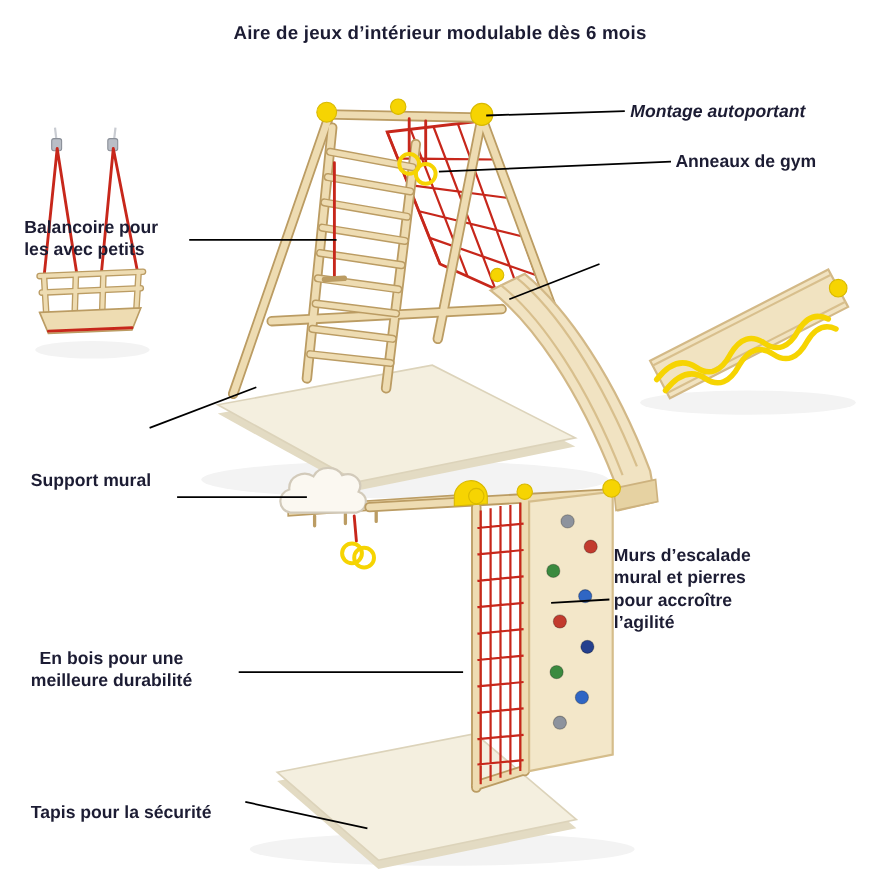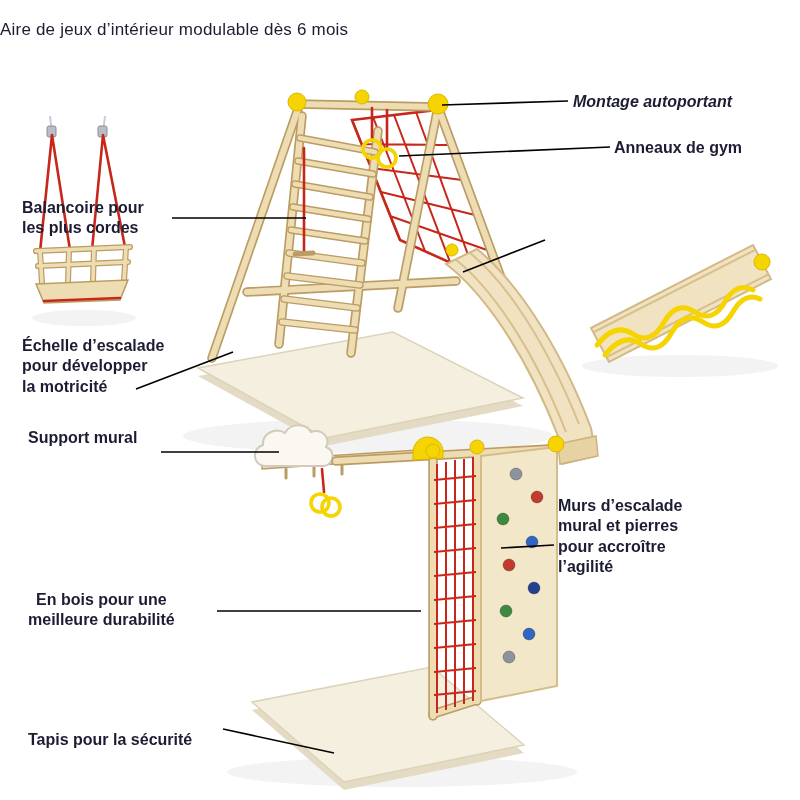--- a/index.html
+++ b/index.html
@@ -2,22 +2,22 @@
 <html style="--text_dark: #1c1c33; --accent_yellow: #f6d402; --rope_red: #c7271b; --wood_light: #eedcb2; --wood_edge: #bb9c63; --mat_cream: #f4efdf; --callout_line: #000000;"><head>
 <meta charset="utf-8">
 <style>
   * { margin:0; padding:0; box-sizing:border-box; }
   html,body { width:800px; height:800px; }
   body { background:#ffffff; font-family:"Liberation Sans", sans-serif; position:relative; overflow:hidden; }
   .stage { position:absolute; inset:0; width:800px; height:800px; }
   svg.art { position:absolute; left:0; top:0; }
 
   .title {
-    position:absolute; top:20px; left:0; width:800px; text-align:left;
-    font-size:17px; font-weight:400; color:var(--text_dark,#1c1c33); letter-spacing:.2px;
+    position:absolute; top:20px; left:0; width:800px; text-align:center;
+    font-size:17px; font-weight:700; color:var(--text_dark,#1c1c33); letter-spacing:.2px;
   }
   .callout {
     position:absolute; font-size:16px; font-weight:700; line-height:1.28;
     color:var(--text_dark,#1c1c33); white-space:pre-line;
   }
   .co-montage{left:573px; top:92px;font-style:italic;}
   .co-anneaux{left:614px; top:138px;}
   .co-balancoire{left:22px; top:198px;}
   .co-toboggan{left:548px; top:206px;}
   .co-echelle{left:22px; top:336px;}
@@ -242,24 +242,21 @@
       <line class="callout-line" x1="161" y1="452" x2="279" y2="452"></line>
       <line class="callout-line" x1="554" y1="545" x2="501" y2="548"></line>
       <line class="callout-line" x1="217" y1="611" x2="421" y2="611"></line>
       <line class="callout-line" x1="223" y1="729" x2="334" y2="753"></line>
     </g>
   </svg>
 
   <div class="callout co-montage">Montage autoportant</div>
   <div class="callout co-anneaux">Anneaux de gym</div>
   <div class="callout co-balancoire">Balancoire pour
-les plus cordes</div>
-  <div class="callout co-echelle">Échelle d’escalade
-pour développer
-la motricité</div>
+les avec petits</div>
   <div class="callout co-support">Support mural</div>
   <div class="callout co-murs">Murs d’escalade
 mural et pierres
 pour accroître
 l’agilité</div>
   <div class="callout co-enbois">En bois pour une
 meilleure durabilité</div>
   <div class="callout co-tapis">Tapis pour la sécurité</div>
 
 </main>

